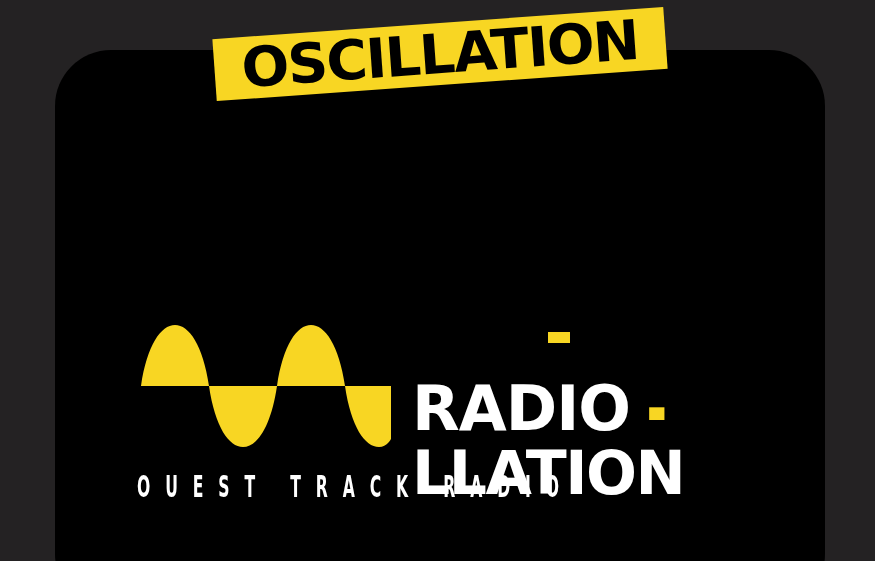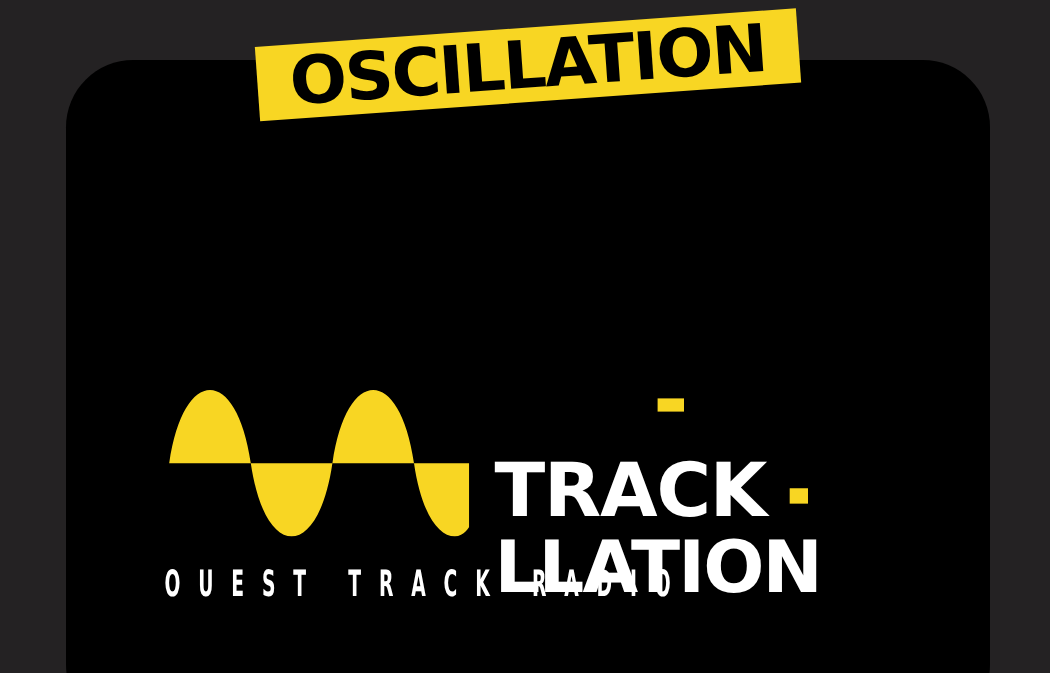--- a/index.html
+++ b/index.html
@@ -162,21 +162,21 @@
                    C 188,0 202,20 208,61
                    C 214,102 228,122 242,122
                    C 250,122 254,114 254,114
                    L 254,61
                    Z"></path>
         </svg>
       </div>
 
       <div class="wordmark">
         <div class="wm-dash-float"></div>
-        <div class="wm-line wm-line-1"><span>TRACK</span><span class="wm-dash-inline">-</span></div>
+        <div class="wm-line wm-line-1"><span>RADIO</span><span class="wm-dash-inline">-</span></div>
         <div class="wm-line wm-line-2">LLATION</div>
       </div>
 
       <div class="tagline">OUEST TRACK RADIO</div>
 
     </div>
   </div>
 
   <div class="banner">
     <span class="banner-text">OSCILLATION</span>

